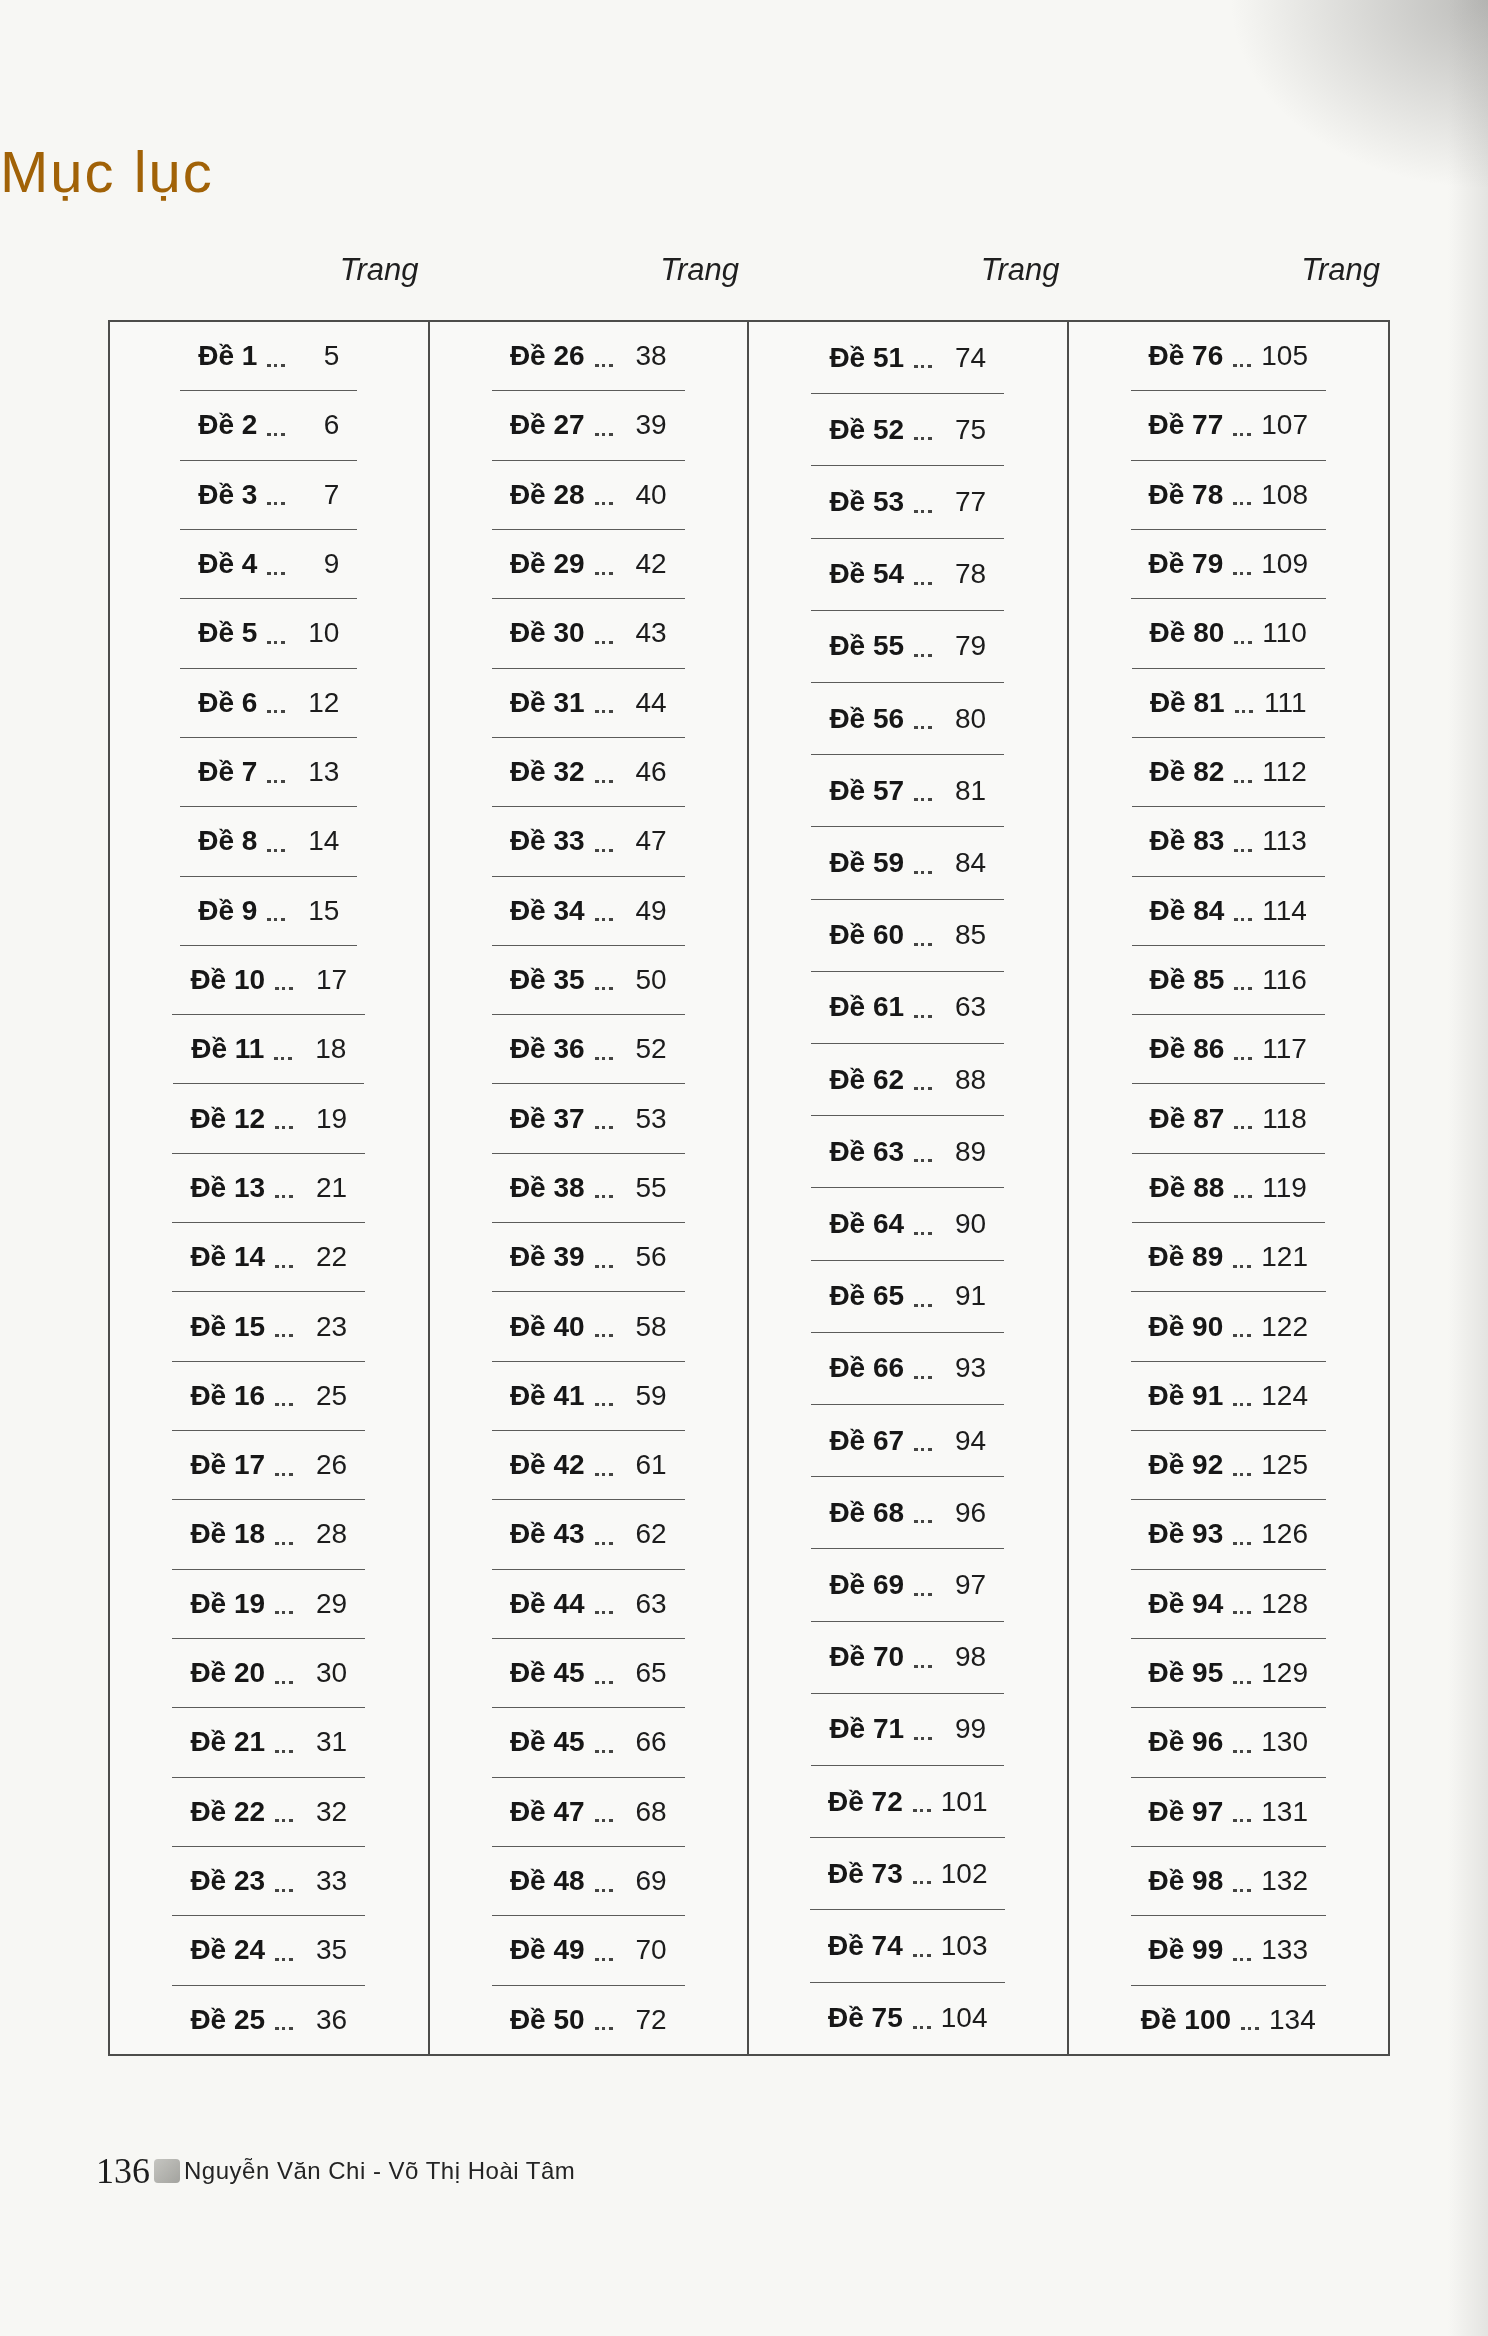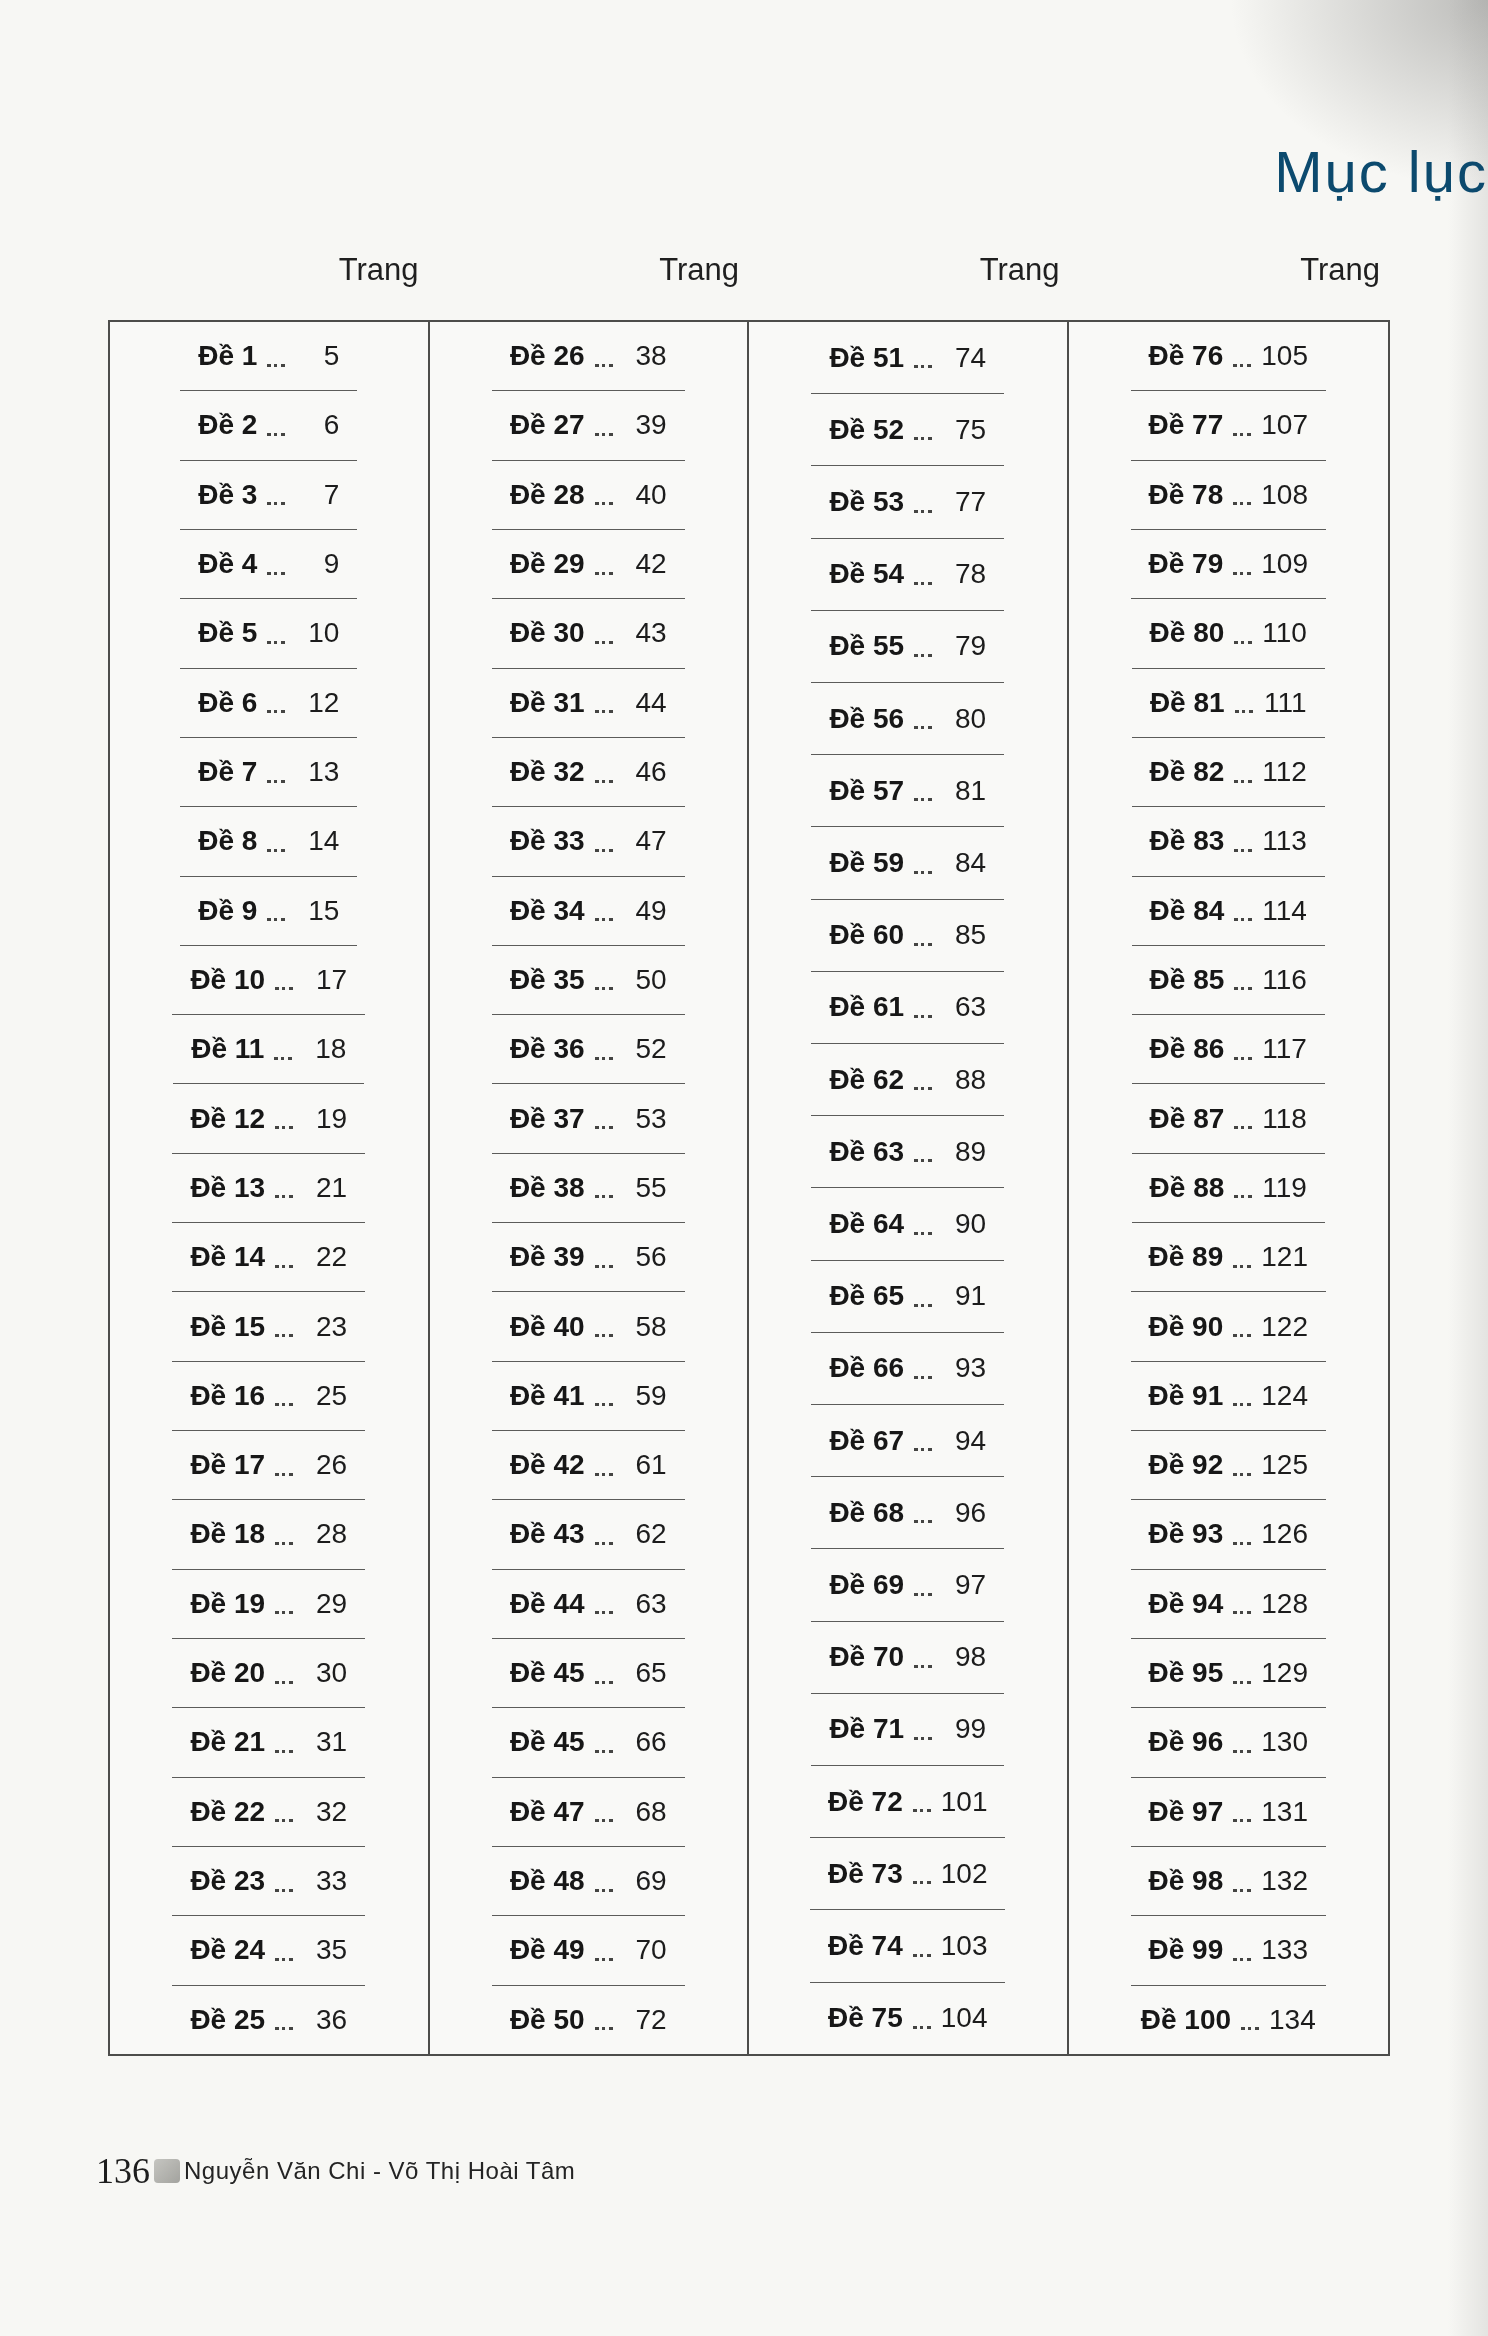--- a/index.html
+++ b/index.html
@@ -29,34 +29,35 @@
     width: 40px; height: 100%;
     background: linear-gradient(to left, rgba(140,140,138,0.18), rgba(140,140,138,0));
     pointer-events: none;
   }
 
   .page-title {
     position: absolute;
     top: 138px;
     left: 0;
     width: 100%;
-    text-align: right;
+    text-align: left;
     font-size: 58px;
     font-weight: 400;
     letter-spacing: 2px;
-    color: #0c4a6e;
+    color: #a16207;
   }
 
   .trang-row {
     position: absolute;
     top: 252px;
     left: 108px;
     width: 1282px;
     display: grid;
     grid-template-columns: repeat(4, 1fr);
+    font-style: italic;
   }
   .trang-row span {
     text-align: right;
     padding-right: 10px;
     font-size: 31px;
     color: #1f1f1f;
   }
 
   .toc-table {
     position: absolute;

